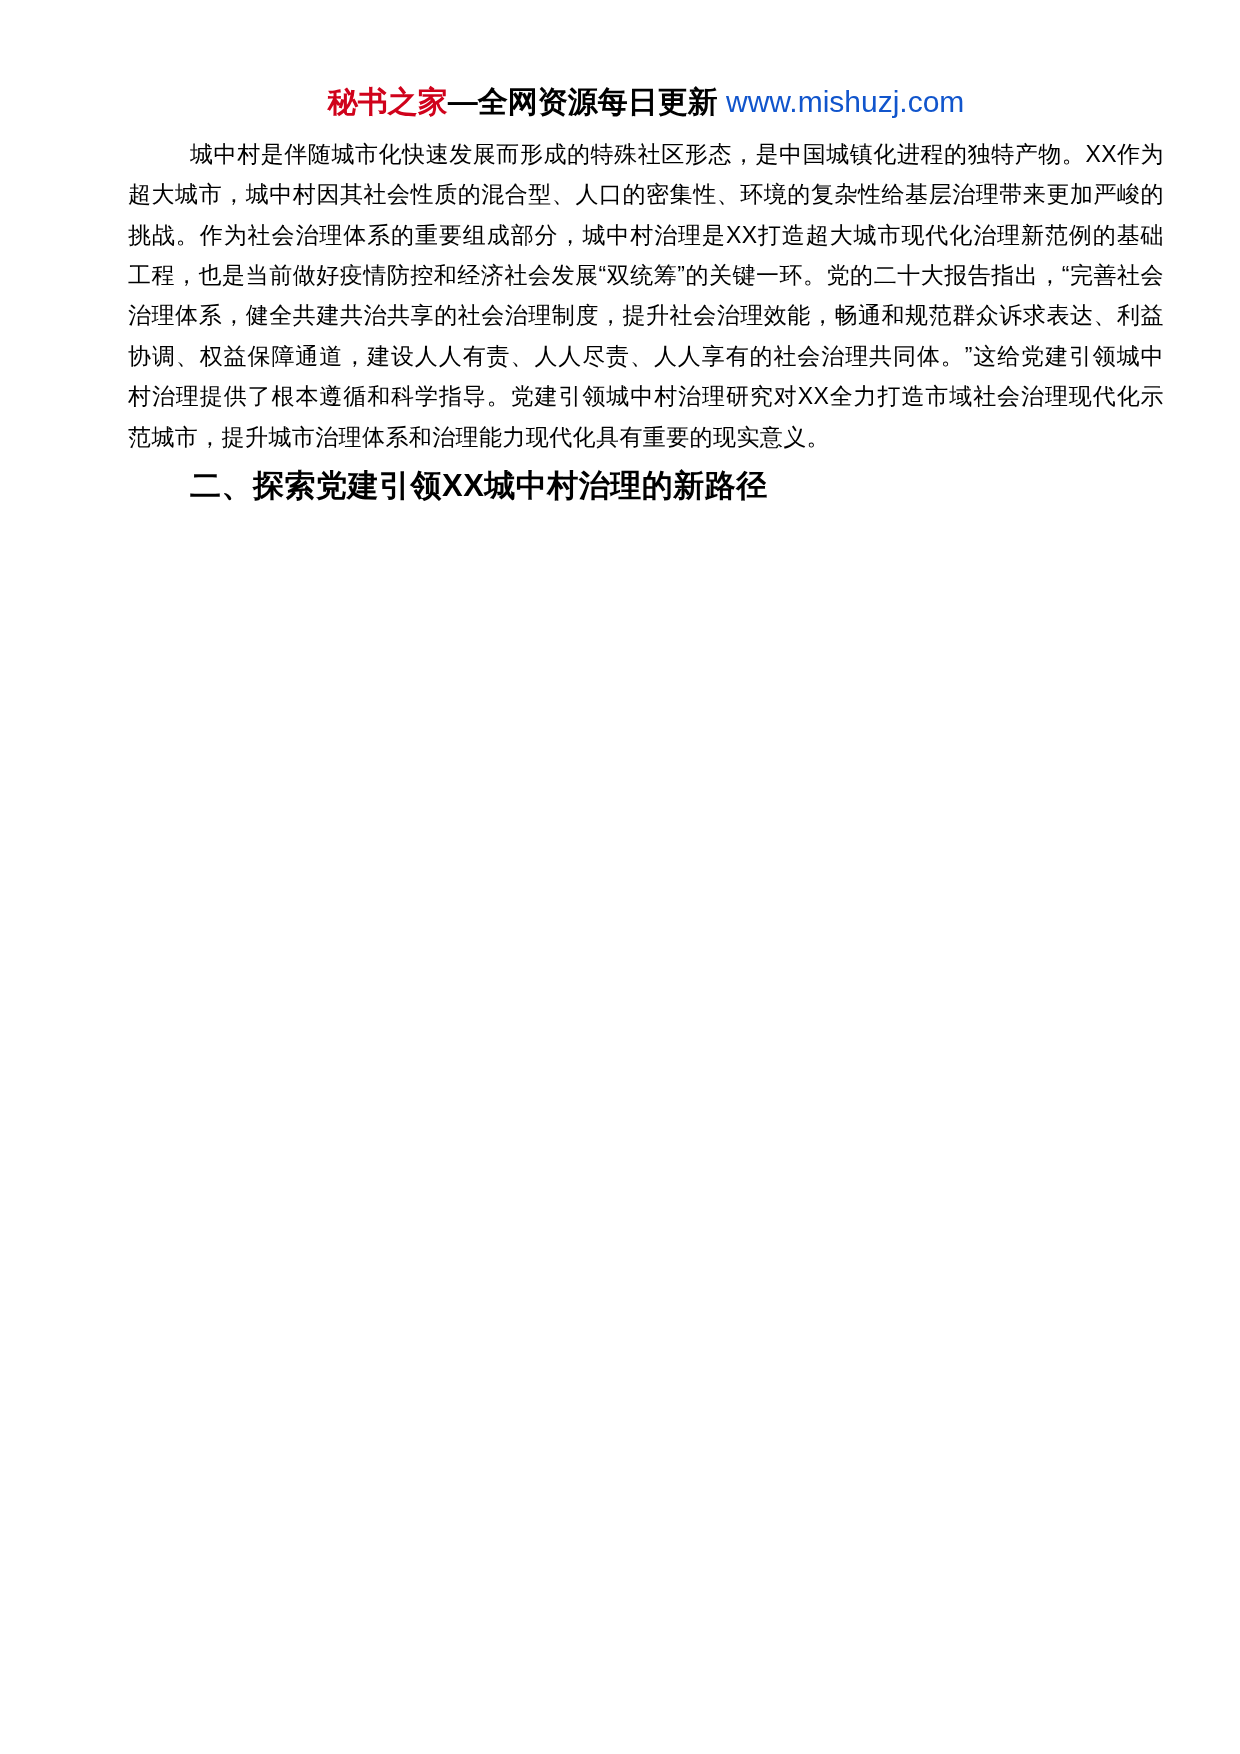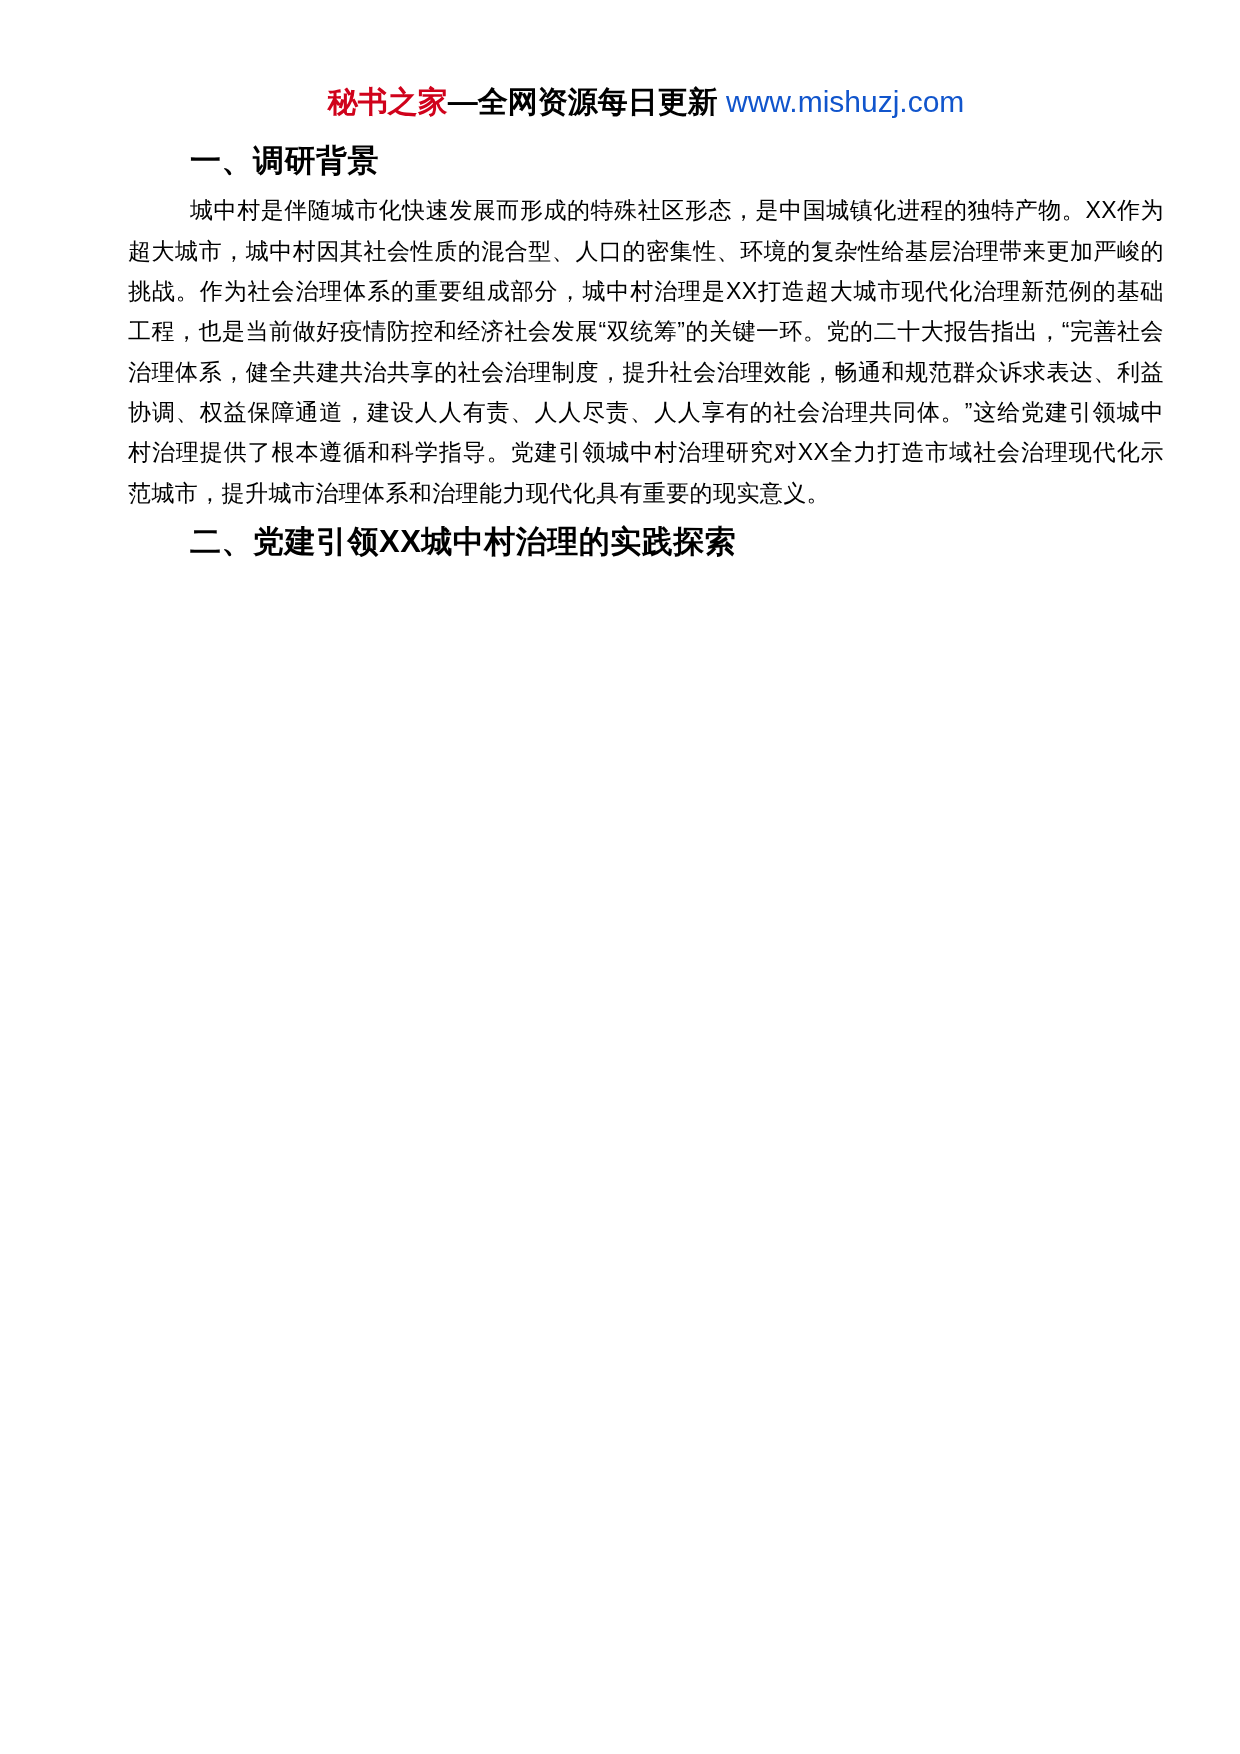--- a/index.html
+++ b/index.html
@@ -74,18 +74,17 @@
 </head>
 <body>
 
 <div class="page">
 
   <div class="watermark">
     <span class="brand">秘书之家</span><span class="dash">—</span><span class="slogan">全网资源每日更新</span> <span class="url">www.mishuzj.com</span>
   </div>
 
 
-  <h2 class="section-heading">一、调研背景</h2>
   <p class="body-par">城中村是伴随城市化快速发展而形成的特殊社区形态，是中国城镇化进程的独特产物。XX作为超大城市，城中村因其社会性质的混合型、人口的密集性、环境的复杂性给基层治理带来更加严峻的挑战。作为社会治理体系的重要组成部分，城中村治理是XX打造超大城市现代化治理新范例的基础工程，也是当前做好疫情防控和经济社会发展“双统筹”的关键一环。党的二十大报告指出，“完善社会治理体系，健全共建共治共享的社会治理制度，提升社会治理效能，畅通和规范群众诉求表达、利益协调、权益保障通道，建设人人有责、人人尽责、人人享有的社会治理共同体。”这给党建引领城中村治理提供了根本遵循和科学指导。党建引领城中村治理研究对XX全力打造市域社会治理现代化示范城市，提升城市治理体系和治理能力现代化具有重要的现实意义。</p>
 
-  <h2 class="section-heading">二、党建引领XX城中村治理的实践探索</h2>
+  <h2 class="section-heading">二、探索党建引领XX城中村治理的新路径</h2>
 
 </div>
 
 </body></html>

